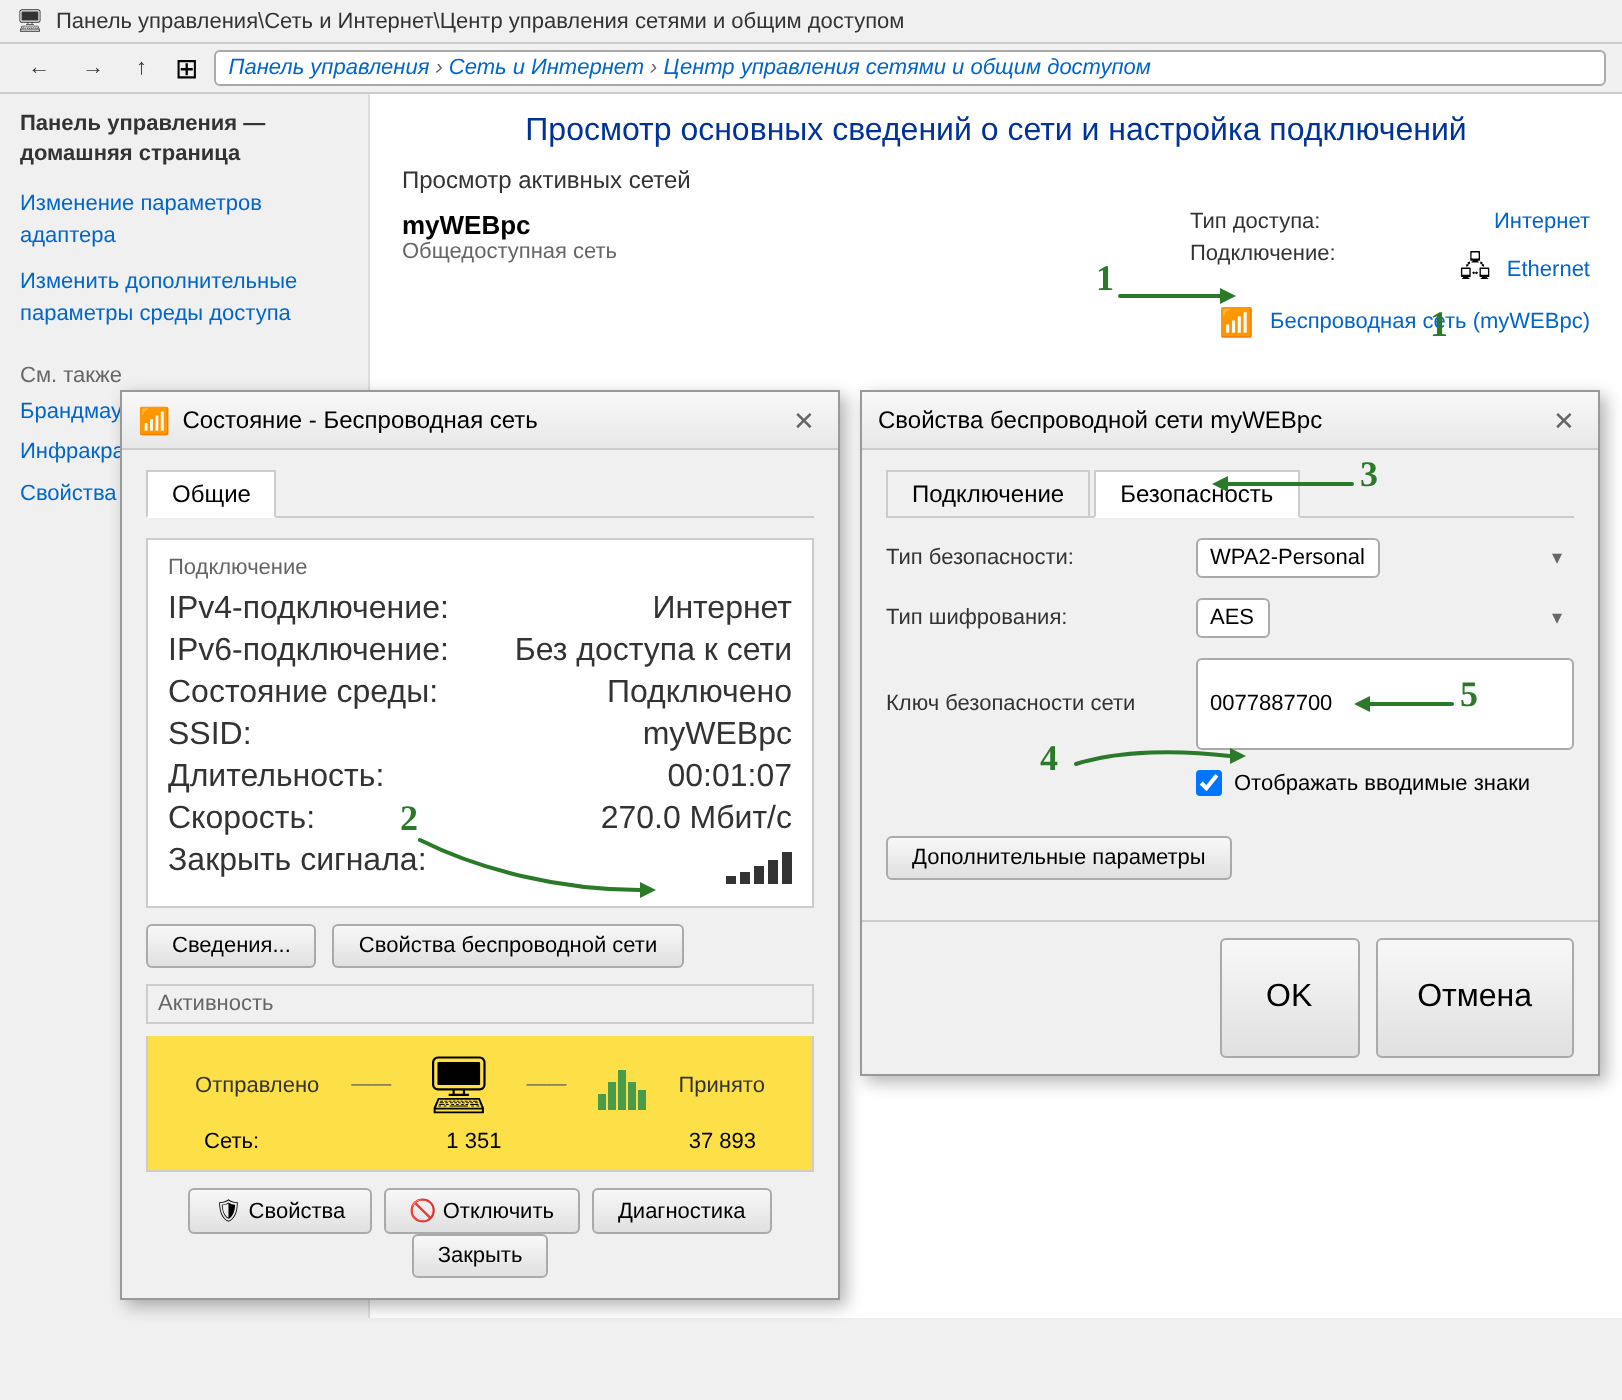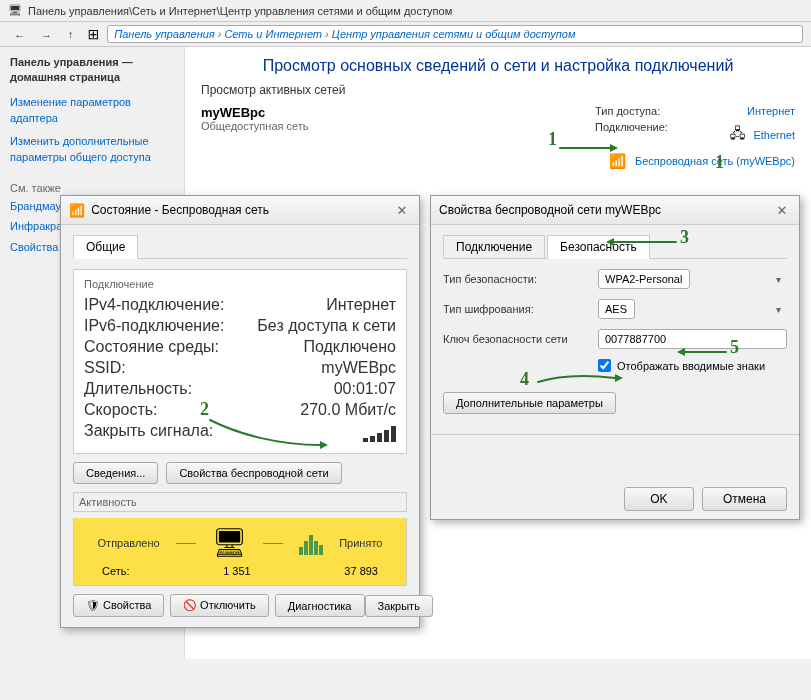--- a/index.html
+++ b/index.html
@@ -223,20 +223,21 @@
     .activity-bars { display: flex; align-items: flex-end; gap: 1px; height: 24px; }
     .a-bar { background: #4a9a4a; width: 4px; }
 
     .activity-data { display: flex; justify-content: space-between; font-size: 11px; padding: 0 20px; }
 
     .bottom-btn-row {
       display: flex;
       justify-content: space-between;
       align-items: center;
       margin-top: 8px;
+      flex-direction: column;
     }
     .bottom-btn-group { display: flex; gap: 6px; }
 
     
     .dialog-props {
       position: absolute;
       left: 430px;
       top: 195px;
       width: 370px;
       background: #f0f0f0;
@@ -246,21 +247,21 @@
     }
     .form-row {
       display: flex;
       align-items: center;
       margin-bottom: 10px;
       gap: 10px;
     }
     .form-label { width: 145px; font-size: 11px; color: #333; flex-shrink: 0; }
     .form-control {
       flex: 1;
-      padding: 3px 6px;
+      padding: 16px 6px;
       border: 1px solid #aaa;
       border-radius: 3px;
       font-size: 11px;
       background: white;
     }
     .form-select {
       flex: 1;
       padding: 3px 6px;
       border: 1px solid #aaa;
       border-radius: 3px;
@@ -298,25 +299,24 @@
       justify-content: flex-end;
       gap: 8px;
       padding: 8px 12px;
       border-top: 1px solid #ccc;
       background: #f0f0f0;
     }
     .footer-btn {
       background: linear-gradient(to bottom, #f8f8f8, #e0e0e0);
       border: 1px solid #aaa;
       border-radius: 3px;
-      padding: 4px 20px;
-      font-size: 12px;
+      padding: 20px 20px;
+      font-size: 16px;
       cursor: pointer;
       min-width: 70px;
-      margin-top: 44px;
     }
 
     
     svg.arrows { position: absolute; top: 0; left: 0; width: 811px; height: 700px; pointer-events: none; z-index: 20; }
 
     .sidebar-bottom { margin-top: 16px; font-size: 11px; color: #333; }
     .sidebar-bottom .sidebar-link { margin-bottom: 4px; }
   </style>
 </head>
 <body>
@@ -339,21 +339,21 @@
     <span>Центр управления сетями и общим доступом</span>
   </div>
 </div>
 
 <div class="main-layout">
 
   <div class="sidebar">
     <div class="sidebar-section">
       <strong style="font-size:11px; color:#333; line-height:1.4; display:block; margin-bottom:8px;">Панель управления — домашняя страница</strong>
       <a class="sidebar-link">Изменение параметров адаптера</a>
-      <a class="sidebar-link">Изменить дополнительные параметры общего доступа</a>
+      <a class="sidebar-link">Изменить дополнительные параметры среды доступа</a>
     </div>
     <div class="sidebar-bottom">
       <div style="color:#666; font-size:11px; margin-bottom:4px;">См. также</div>
       <a class="sidebar-link">Брандмауэр Windows</a>
       <a class="sidebar-link">Инфракрасная связь</a>
       <a class="sidebar-link">Свойства браузера</a>
     </div>
   </div>
 
   <div class="content-area">

